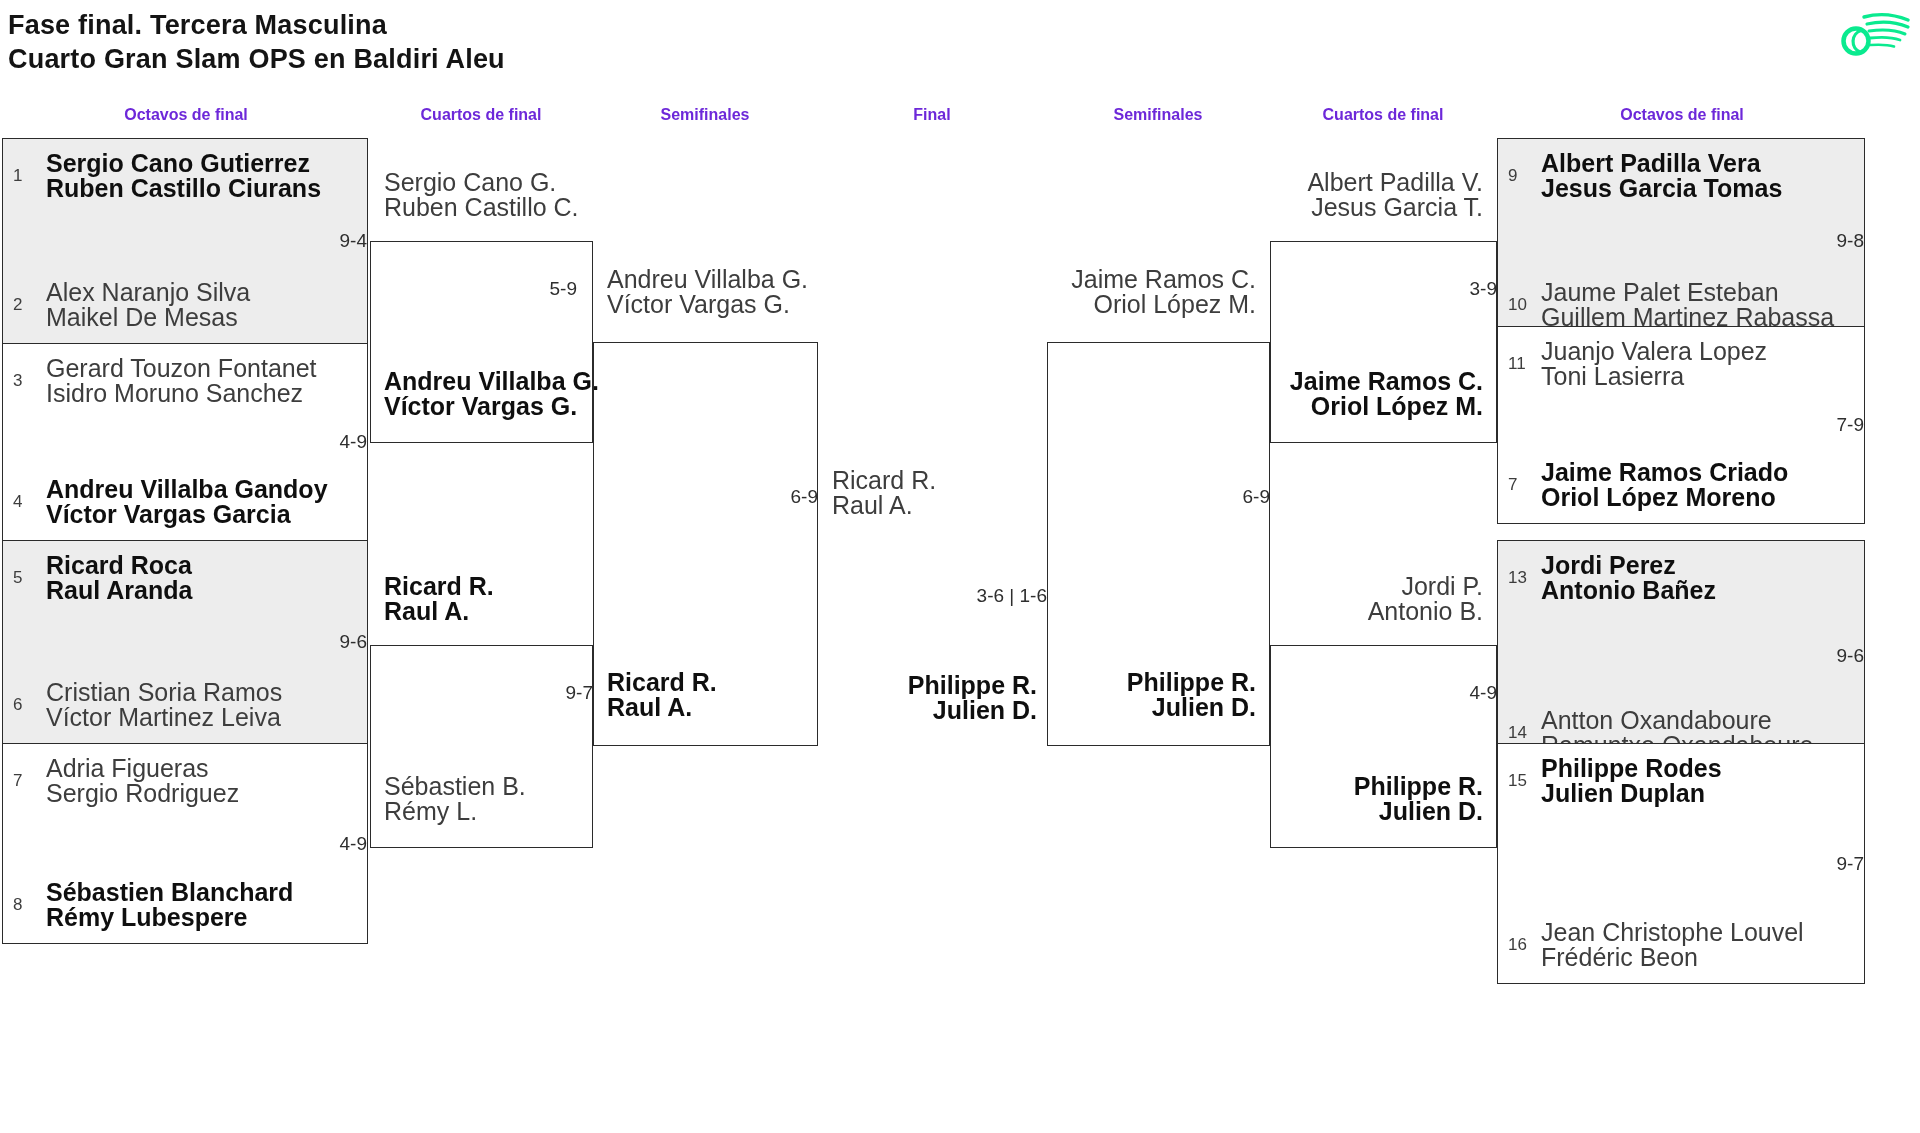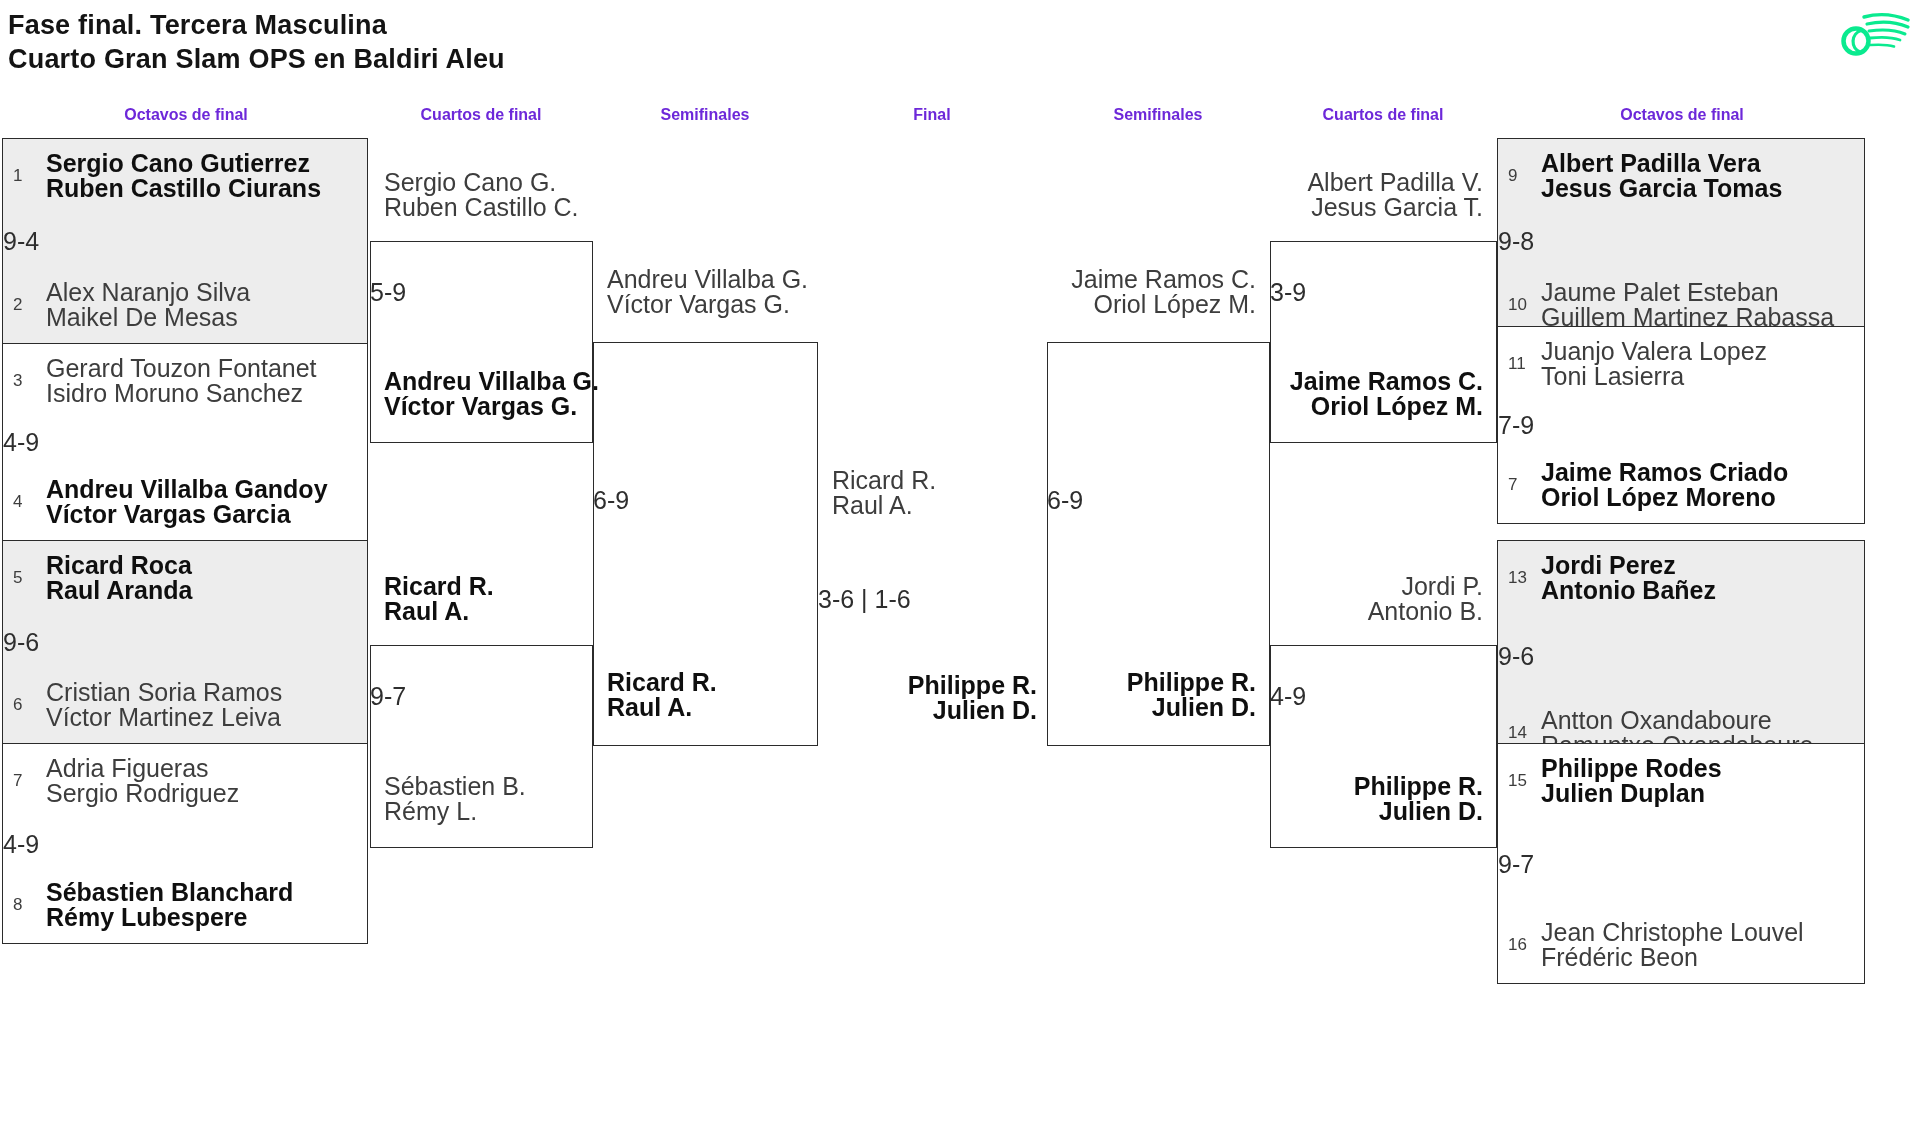--- a/index.html
+++ b/index.html
@@ -15,21 +15,21 @@
   .box{position:absolute;border:1.5px solid #2b2b2b;box-sizing:border-box;background:#ffffff;}
   .box.shaded{background:#ededed;}
   .box.openbox{background:transparent;}
   .entry{position:absolute;left:10px;right:10px;display:flex;align-items:center;gap:9px;}
   .entry.topE{top:12px;}
   .entry.botE{bottom:13px;}
   .seed{flex:0 0 24px;font-size:17px;color:#3d3d3d;text-align:left;}
   .names{font-size:25px;line-height:25px;color:#3d3d3d;}
   .names .nl{display:block;white-space:nowrap;}
   .names.winner{font-weight:700;color:#0f0f0f;}
-  .score{font-size:25px;color:#2e2e2e;text-align:left;}
+  .score{font-size:19px;color:#2e2e2e;text-align:right;}
   .oct-score{position:absolute;left:0;right:0;top:50%;transform:translateY(-50%);}
   .free{position:absolute;white-space:nowrap;}
   .alignR{text-align:right;}
 </style>
 </head>
 <body>
 
 <div class="title">
   <div>Fase final. Tercera Masculina</div>
   <div>Cuarto Gran Slam OPS en Baldiri Aleu</div>

